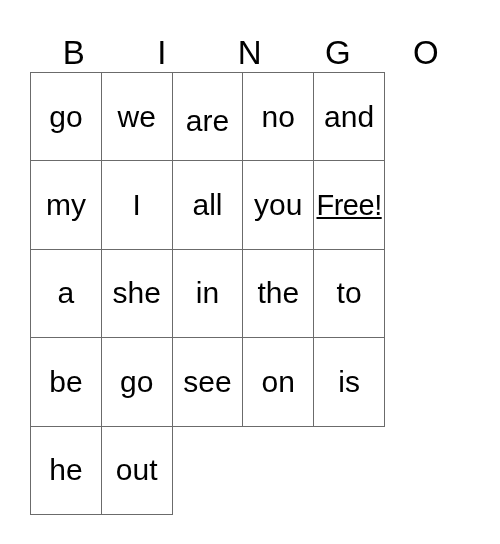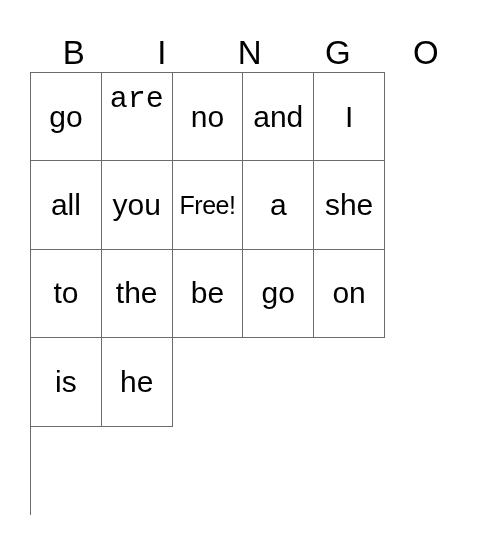--- a/index.html
+++ b/index.html
@@ -77,92 +77,107 @@
     line-height: 34px;
     font-weight: 400;
     color: #000000;
     text-align: center;
     white-space: nowrap;
     user-select: none;
   }
 
   
   .cell.align-top {
-    align-items: flex-start;
+    align-items: center;
     padding-top: 9px;
-    font-family: Liberation Mono, monospace;
   }
 
   
   .cell-text.fit-wide {
     transform: scaleX(1.0);
-    font-size: 25px;
+    font-size: 29px;
     letter-spacing: -0.5px;
+    text-decoration: underline;
   }
 </style>
 </head>
 <body>
 
 <div class="card">
 
   <div class="header-row">
       <div class="header-cell">B</div>
       <div class="header-cell">I</div>
       <div class="header-cell">N</div>
       <div class="header-cell">G</div>
       <div class="header-cell">O</div>
     </div>
 
   <div class="grid">
       <div class="cell">
         <span class="cell-text">go</span>
       </div>
+      <div class="cell">
+        <span class="cell-text">we</span>
+      </div>
       <div class="cell align-top">
         <span class="cell-text">are</span>
       </div>
       <div class="cell">
         <span class="cell-text">no</span>
       </div>
       <div class="cell">
         <span class="cell-text">and</span>
+      </div>
+      <div class="cell">
+        <span class="cell-text">my</span>
       </div>
       <div class="cell">
         <span class="cell-text">I</span>
       </div>
       <div class="cell">
         <span class="cell-text">all</span>
       </div>
       <div class="cell">
         <span class="cell-text">you</span>
       </div>
       <div class="cell">
         <span class="cell-text fit-wide">Free!</span>
       </div>
       <div class="cell">
         <span class="cell-text">a</span>
       </div>
       <div class="cell">
         <span class="cell-text">she</span>
       </div>
       <div class="cell">
-        <span class="cell-text">to</span>
+        <span class="cell-text">in</span>
       </div>
       <div class="cell">
         <span class="cell-text">the</span>
+      </div>
+      <div class="cell">
+        <span class="cell-text">to</span>
       </div>
       <div class="cell">
         <span class="cell-text">be</span>
       </div>
       <div class="cell">
         <span class="cell-text">go</span>
+      </div>
+      <div class="cell">
+        <span class="cell-text">see</span>
       </div>
       <div class="cell">
         <span class="cell-text">on</span>
       </div>
       <div class="cell">
         <span class="cell-text">is</span>
       </div>
       <div class="cell">
         <span class="cell-text">he</span>
       </div>
+      <div class="cell">
+        <span class="cell-text">out</span>
+      </div>
     </div>
 
 </div>
 
 </body></html>

